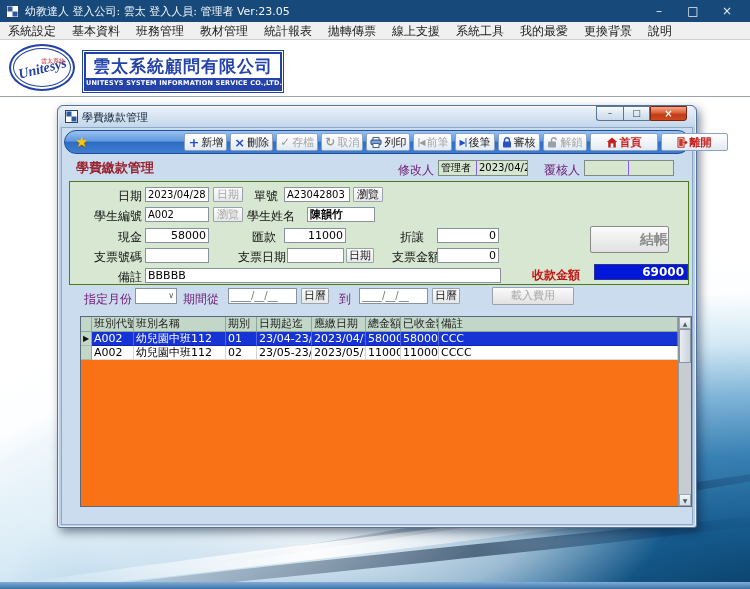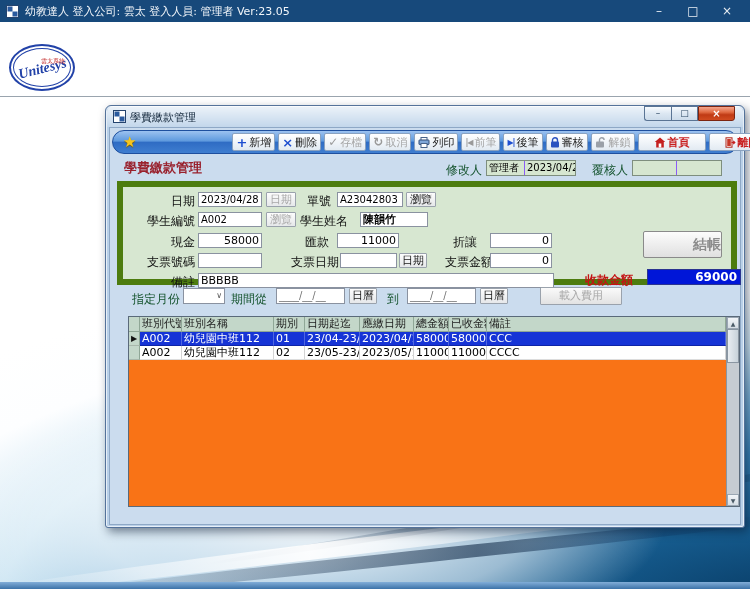--- a/index.html
+++ b/index.html
@@ -37,21 +37,21 @@
   .streak-light { position:absolute; left:-60px; top:436px; width:920px; height:16px; border-radius:50%;
     background:linear-gradient(90deg, rgba(255,255,255,0) 5%, rgba(255,255,255,.9) 40%, rgba(255,255,255,0) 75%); transform:rotate(-7deg); }
   .streak-dark { position:absolute; left:-40px; top:452px; width:940px; height:13px; border-radius:50%;
     background:linear-gradient(90deg, rgba(4,28,58,0) 10%, rgba(4,28,58,.55) 55%, rgba(8,40,80,.3) 70%, rgba(4,28,58,0) 88%); transform:rotate(-6deg); }
   .streak-dark2 { position:absolute; left:200px; top:408px; width:700px; height:9px; border-radius:50%;
     background:linear-gradient(90deg, rgba(4,28,58,0) 0%, rgba(6,34,66,.45) 55%, rgba(4,28,58,0) 95%); transform:rotate(-9deg); }
 
   
   .child-window { position:absolute; left:57px; top:105px; width:640px; height:423px; background:#b9d0e8;
     border:1px solid #54729a; border-radius:6px 6px 3px 3px;
-    box-shadow:3px 4px 10px rgba(8,24,48,.5), inset 0 0 0 1px rgba(255,255,255,.65);margin-left:48px; }
+    box-shadow:3px 4px 10px rgba(8,24,48,.5), inset 0 0 0 1px rgba(255,255,255,.65); }
   .cw-titlebar { position:absolute; left:1px; top:0; right:1px; height:21px; display:flex; align-items:flex-start; padding:0 0 0 6px; border-radius:6px 6px 0 0;
     background:linear-gradient(180deg, rgba(255,255,255,.75), rgba(255,255,255,.15)); }
   .cw-title { font-size:11px; color:#14283c; margin:4px 0 0 4px; white-space:nowrap; }
   .cw-controls { margin-left:auto; display:flex; margin-right:8px; }
   .cwc { width:27px; height:15px; border:1px solid #5a7494; text-align:center; line-height:13px; font-size:9px; color:#2a4560;
     background:linear-gradient(180deg,#f8fbfe,#dce7f2 50%,#ccdbea); }
   .cwc.min { border-radius:0 0 0 3px; border-right:none; }
   .cwc.max { border-radius:0; }
   .cwc.close { width:37px; border-radius:0 0 3px 0; border-color:#7c2410; color:#fff; font-weight:bold; font-size:10px;
     background:linear-gradient(180deg,#f4a58c,#e06a42 40%,#c03a14 60%,#d04b20); }
@@ -72,27 +72,27 @@
   .ig.check { color:#9a9a9a; font-size:12px; line-height:12px; }
   .ig.undo { color:#9a9a9a; font-size:12px; line-height:12px; }
   .ig.nav { font-size:8px; letter-spacing:-1px; }
   .ig.nav.on { color:#1f4fd0; }
   .ig.nav.off { color:#9a9a9a; }
   .tb-right { margin-left:auto; display:flex; align-items:center; }
   .tbtn.red { color:#c81e1e; font-weight:bold; padding:0 15px; }
 
   
   .form-heading { position:absolute; left:14px; top:31px; font-weight:bold; font-size:13px; color:#99212d; white-space:nowrap; }
-  .hlbl { position:absolute; font-size:12px; color:#14532d; white-space:nowrap; }
+  .hlbl { position:absolute; font-size:12px; color:#701a75; white-space:nowrap; }
   .hbox { position:absolute; height:16px; background:#d6e6d0; border:1px solid #7e8e7e; display:flex; }
   .hbox .c1 { width:38px; border-right:1px solid #8b5cf6; font-size:10px; line-height:14px; padding-left:2px; overflow:hidden; }
   .hbox .c2 { flex:1; font-size:10px; line-height:14px; padding-left:2px; overflow:hidden; }
 
   
-  .green-panel { position:absolute; left:7px; top:53px; width:620px; height:104px; background:#d7e7d1; border:6px solid #4d7c0f; }
+  .green-panel { position:absolute; left:7px; top:53px; width:620px; height:104px; background:#d7e7d1; border:1px solid #4d7c0f; }
   .flbl { position:absolute; font-size:12px; color:#101010; white-space:nowrap; }
   .rlbl { text-align:right; }
   .inp { position:absolute; height:15px; background:#fff; border:1px solid #8a92a0; font-size:10px; line-height:13px; padding:0 2px; overflow:hidden; white-space:nowrap; }
   .inp.num { text-align:right; }
   .sbtn { position:absolute; height:15px; border:1px solid #9aa2ac; border-radius:1px; background:linear-gradient(180deg,#fdfdfd,#e6e8ea);
     font-size:11px; line-height:13px; text-align:center; color:#1a1a1a; overflow:hidden; white-space:nowrap; }
   .sbtn.dis { color:#a8a8a8; }
   .settle-btn { position:absolute; left:520px; top:44px; width:79px; height:27px; border:1px solid #8a8a8a; border-radius:2px;
     background:linear-gradient(180deg,#fcfcfc,#e0e0e0); font-size:14px; font-weight:bold; color:#8c8c8c; text-align:right; line-height:25px; }
   .recv-lbl { position:absolute; left:462px; top:85px; font-size:12px; font-weight:bold; color:#c41414; white-space:nowrap; }
@@ -139,26 +139,43 @@
         </svg>
     </span>
     <span class="os-title">幼教達人 登入公司: 雲太 登入人員: 管理者 Ver:23.05</span>
     <div class="os-controls">
       <span class="osc">–</span>
       <span class="osc">□</span>
       <span class="osc">×</span>
     </div>
   </div>
 
+  <div class="menubar">
+    <span class="menu-item">系統設定</span>
+    <span class="menu-item">基本資料</span>
+    <span class="menu-item">班務管理</span>
+    <span class="menu-item">教材管理</span>
+    <span class="menu-item">統計報表</span>
+    <span class="menu-item">拋轉傳票</span>
+    <span class="menu-item">線上支援</span>
+    <span class="menu-item">系統工具</span>
+    <span class="menu-item">我的最愛</span>
+    <span class="menu-item">更換背景</span>
+    <span class="menu-item">說明</span>
+  </div>
 
   <div class="logo-strip">
     <div class="logo-oval">
       <div class="logo-oval-inner"></div>
       <span class="logo-script">Unitesys</span>
       <span class="logo-seal">雲太系統</span>
+    </div>
+    <div class="company-box">
+      <div class="company-name">雲太系統顧問有限公司</div>
+      <div class="company-en">UNITESYS SYSTEM INFORMATION SERVICE CO.,LTD.</div>
     </div>
   </div>
 
   <div class="bg-area">
     <div class="streak-dark2"></div>
     <div class="streak-light"></div>
     <div class="streak-dark"></div>
   </div>
 
   <div class="child-window">

